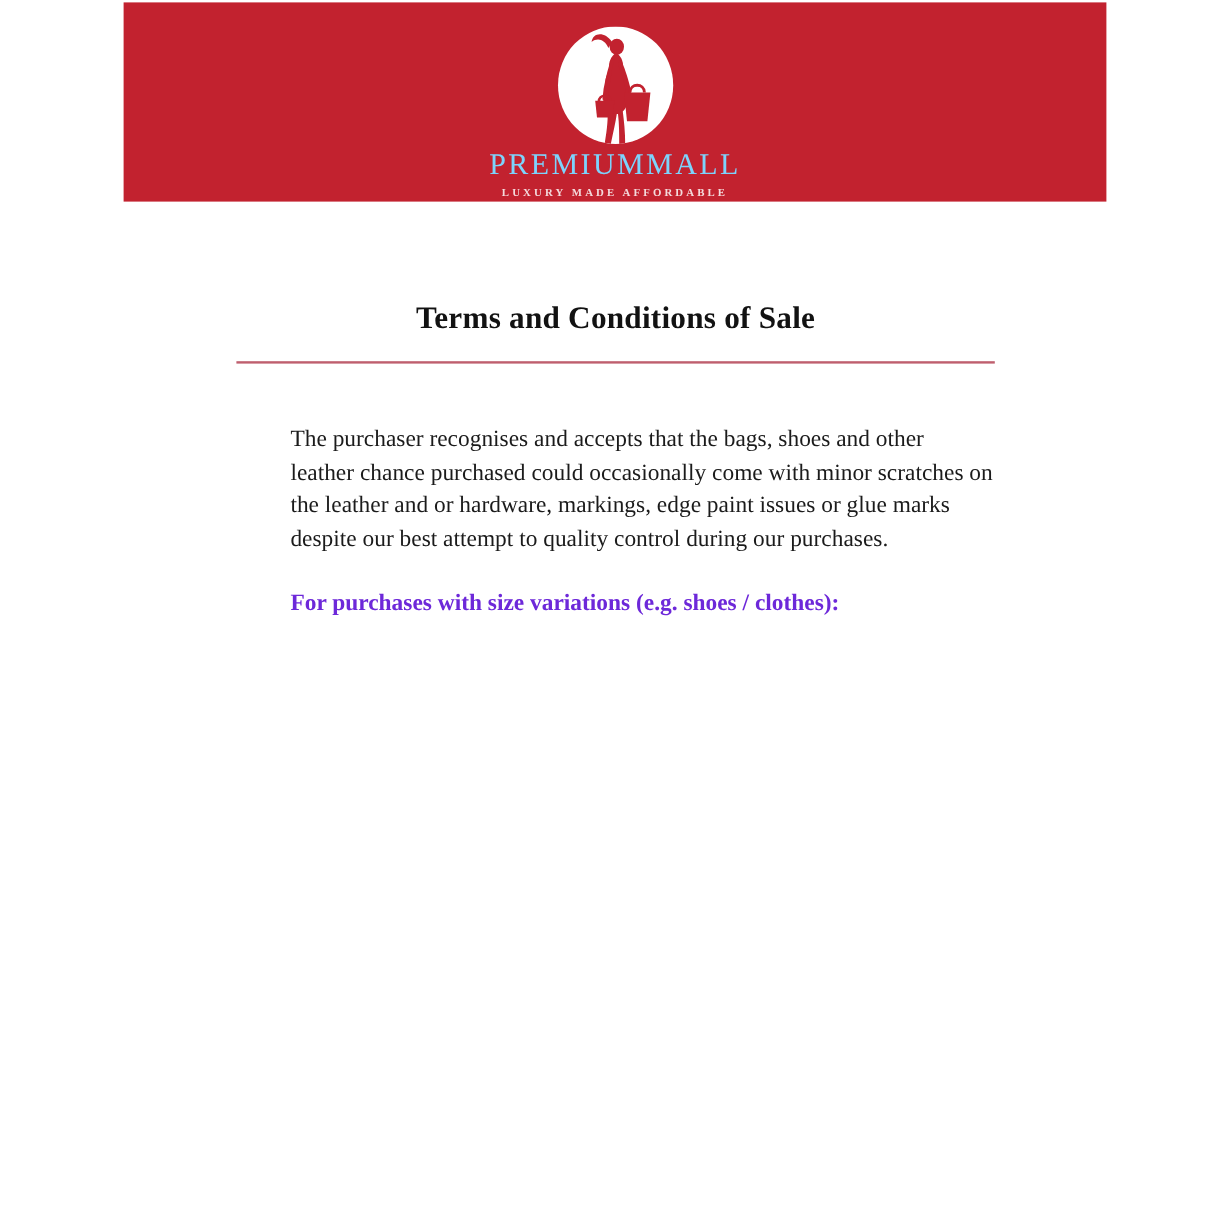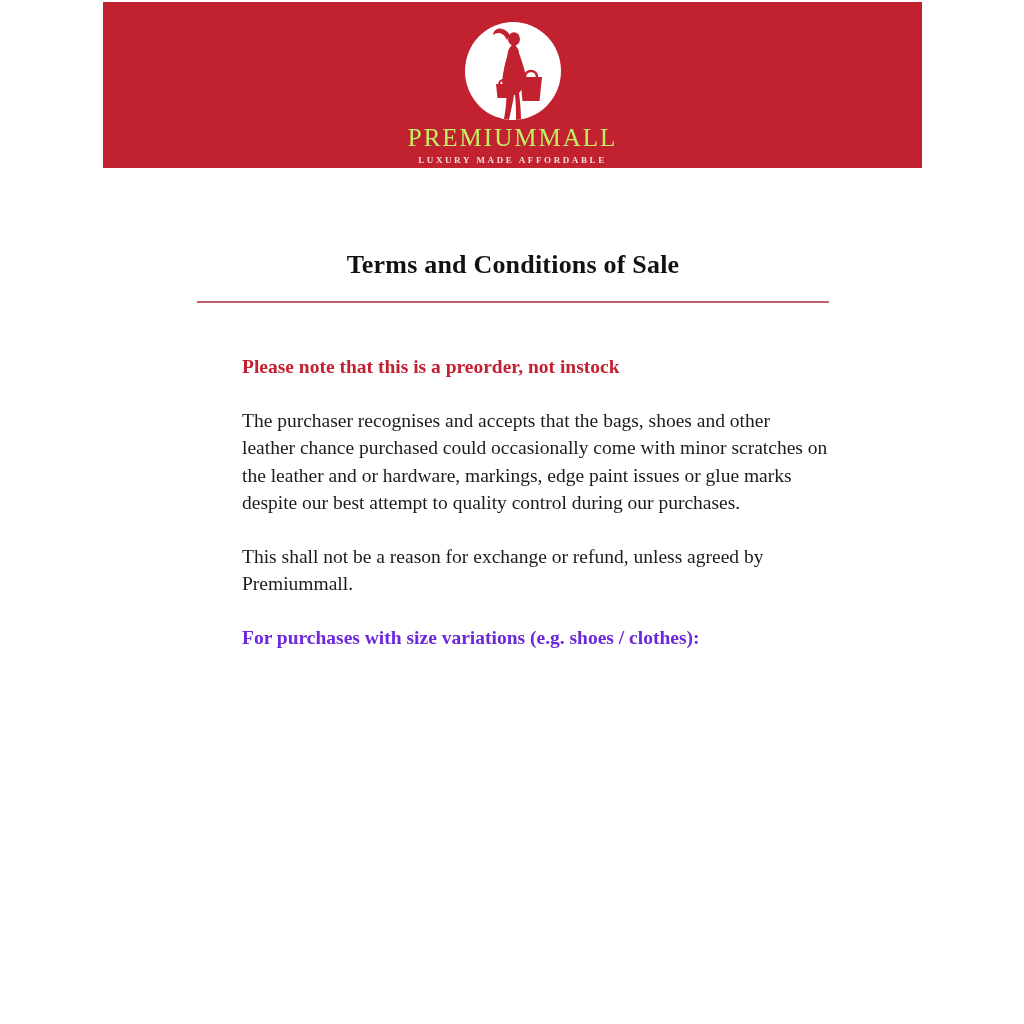--- a/index.html
+++ b/index.html
@@ -8,21 +8,21 @@
 
   
   .banner{
     position:absolute; left:103px; top:2px; width:819px; height:166px;
     background:#c2222f;
     display:flex; flex-direction:column; align-items:center;
     padding-top:20px;
   }
   .logo-mark{ width:100px; height:100px; flex:none; }
   .brand-name{
-    color:#bef264; font-size:25px; line-height:1; font-weight:400;
+    color:#7dd3fc; font-size:25px; line-height:1; font-weight:400;
     letter-spacing:2px; margin-top:3px; white-space:nowrap;
   }
   .brand-tagline{
     color:#f4dadc; font-size:9px; line-height:1; font-weight:700;
     letter-spacing:2.6px; margin-top:6px; white-space:nowrap;
   }
 
   
   .doc{ position:absolute; left:197px; top:247px; width:632px; }
   .doc-title{
@@ -79,48 +79,33 @@
   <div class="brand-name">PREMIUMMALL</div>
   <div class="brand-tagline">LUXURY MADE AFFORDABLE</div>
 </header>
 
 <main class="doc">
   <h1 class="doc-title">Terms and Conditions of Sale</h1>
   <div class="title-divider" style="background-color: rgb(191, 95, 110);"></div>
 
   <div class="terms-list">
 
-    <div class="term-item">
-      <div class="marker-col"><span class="bullet-dot"></span></div>
-      <div class="term-text">
-        <div class="term-heading" style="color: rgb(195, 32, 50);">Please note that this is a preorder, not instock</div>
-
-      </div>
-    </div>
 
 
     <div class="term-item">
       <div class="marker-col"><span class="bullet-dot"></span></div>
       <div class="term-text">
 
         <div class="term-body">The purchaser recognises and accepts that the bags, shoes and other
 leather chance purchased could occasionally come with minor scratches on
 the leather and or hardware, markings, edge paint issues or glue marks
 despite our best attempt to quality control during our purchases.</div>
       </div>
     </div>
 
-    <div class="term-item">
-      <div class="marker-col"><span class="bullet-dot"></span></div>
-      <div class="term-text">
-
-        <div class="term-body">This shall not be a reason for exchange or refund, unless agreed by
-Premiummall.</div>
-      </div>
-    </div>
 
     <div class="term-item">
       <div class="marker-col"><span class="bullet-dot"></span></div>
       <div class="term-text">
         <div class="term-heading" style="color: #6d28d9;">For purchases with size variations (e.g. shoes / clothes):</div>
       </div>
     </div>
 
 
   </div>

